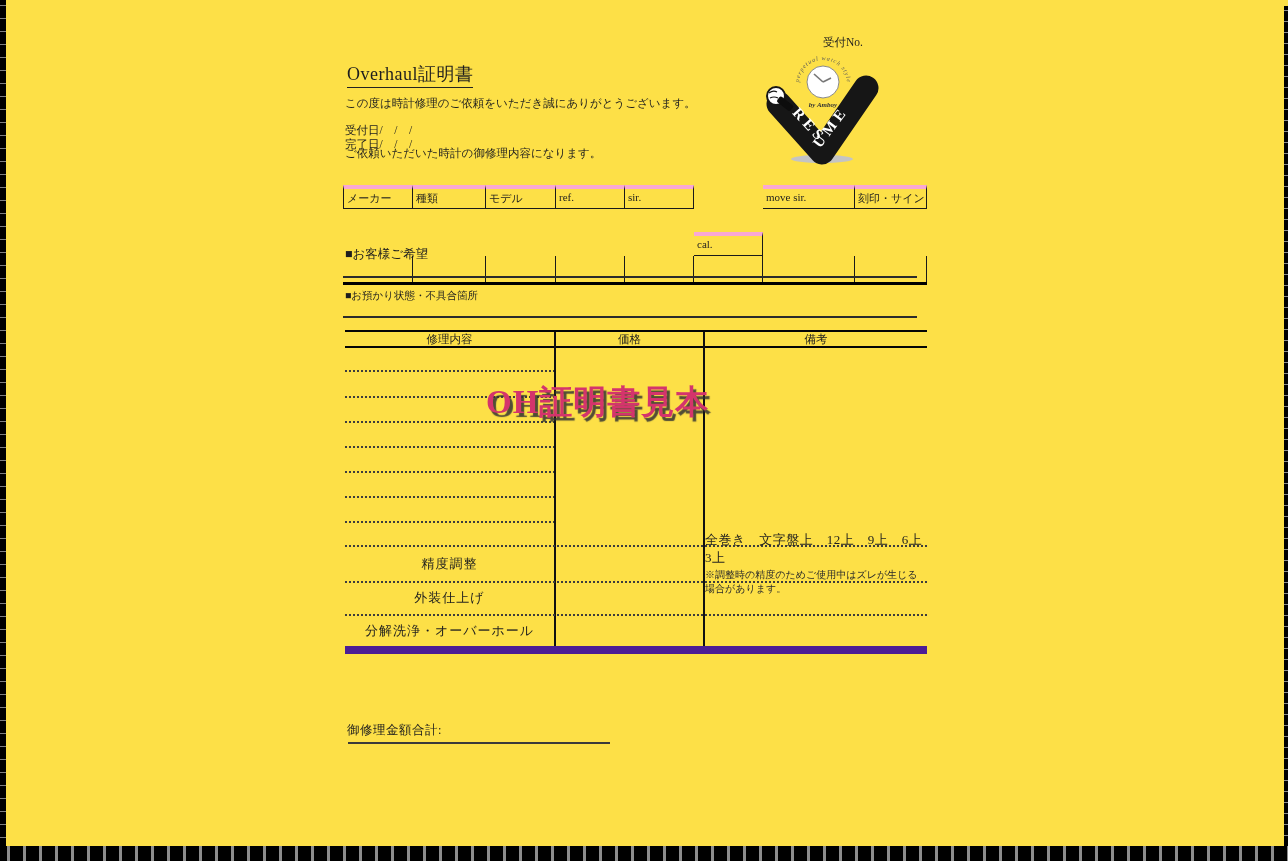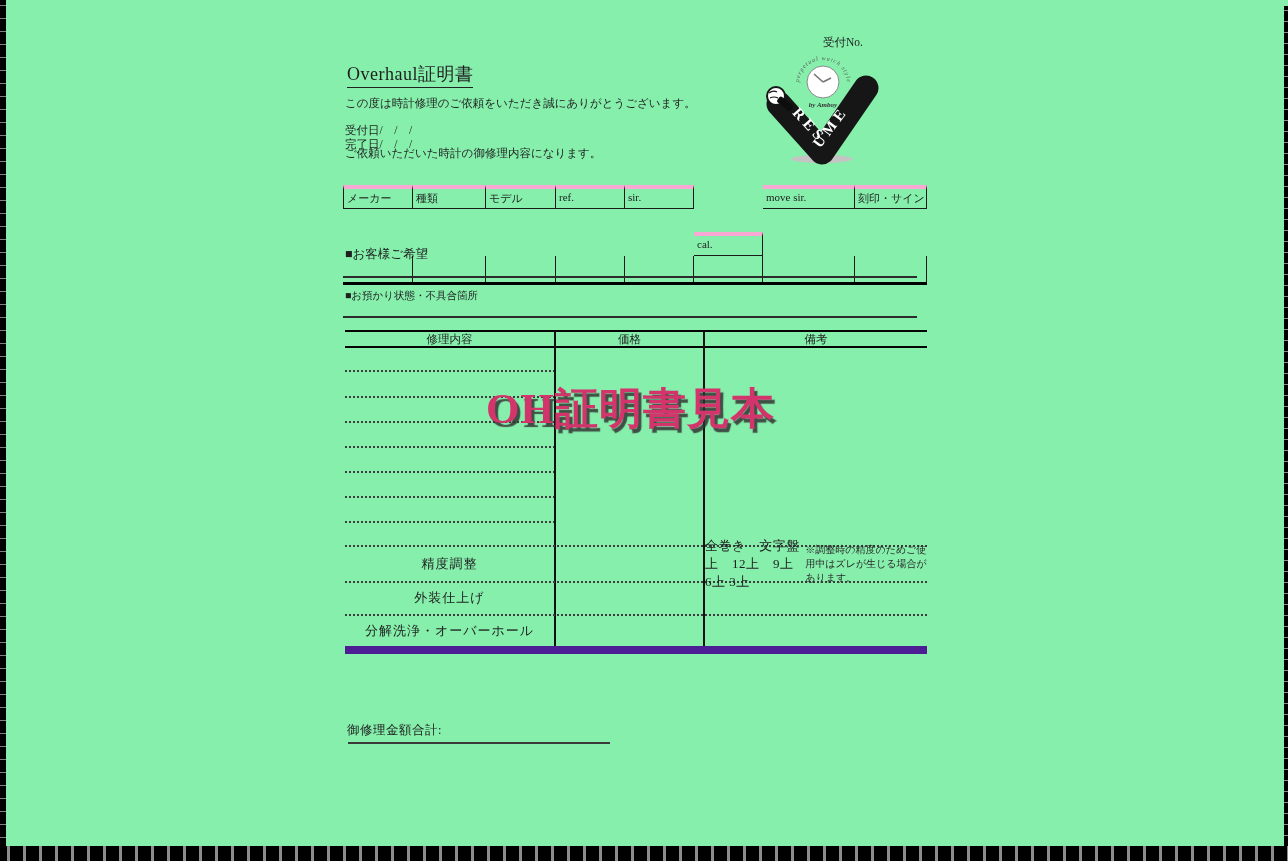--- a/index.html
+++ b/index.html
@@ -1,17 +1,17 @@
 <!DOCTYPE html>
 <html><head>
 <meta charset="utf-8">
 <style>
   html,body{margin:0;padding:0;background:#fff;}
   #page{
-    position:relative;width:1288px;height:861px;background:#86efac;overflow:hidden;
+    position:relative;width:1288px;height:861px;background:#fde047;overflow:hidden;
     font-family:"Liberation Serif","DejaVu Serif",serif;color:#1e1e1e;
   }
   
   .edge{position:absolute;background-color:#000;}
   .edge-left{left:0;top:0;width:6px;height:861px;
     background-image:repeating-linear-gradient(180deg,transparent 0 5px,rgba(255,255,255,.5) 5px 6px,transparent 6px 13px);}
   .edge-right{right:0;top:6px;width:4px;height:855px;
     background-image:repeating-linear-gradient(180deg,transparent 0 4px,rgba(255,255,255,.55) 4px 5px,transparent 5px 11px);}
   .edge-bottom{left:0;bottom:0;width:1288px;height:15px;
     background-image:repeating-linear-gradient(90deg,transparent 0 7px,rgba(255,255,255,.55) 7px 10px,transparent 10px 16px);}
@@ -32,25 +32,25 @@
   
   #repair-table{left:345px;top:330px;width:582px;height:314px;
     border-top:2.5px solid #050505;border-bottom:8px solid #4c1d95;}
   .vline{position:absolute;top:0;bottom:0;width:2px;background:#111;}
   .hline-thick{position:absolute;left:0;width:582px;height:2px;background:#050505;}
   .dotted{position:absolute;height:2px;
     background-image:repeating-linear-gradient(90deg,#3d3d3d 0 2px,transparent 2px 4px);}
   .rt-head{position:absolute;top:0;height:13px;font-size:11.5px;text-align:center;overflow:hidden;}
   .rt-label{position:absolute;display:flex;align-items:center;justify-content:center;
     font-size:13px;letter-spacing:1px;}
-  .rt-note{position:absolute;display:flex;flex-direction:row;align-items:center;justify-content:center;}
+  .rt-note{position:absolute;display:flex;flex-direction:column;align-items:center;justify-content:center;}
   .rt-note .main{font-size:13px;letter-spacing:.5px;}
   .rt-note .sub{font-size:10px;color:#2a2a2a;margin-top:1px;}
   
-  #watermark{left:486px;top:380px;font-size:43px;font-weight:bold;letter-spacing:1px;
+  #watermark{left:486px;top:380px;font-size:33px;font-weight:bold;letter-spacing:1px;
     text-shadow:3px 4px 1px rgba(50,50,50,.85);white-space:nowrap;}
   
   #total-line{left:348px;top:742px;width:262px;height:2px;background:#3a3a3a;}
 </style>
 </head>
 <body>
 
 <div id="page">
 
   <div class="edge edge-left"></div>

